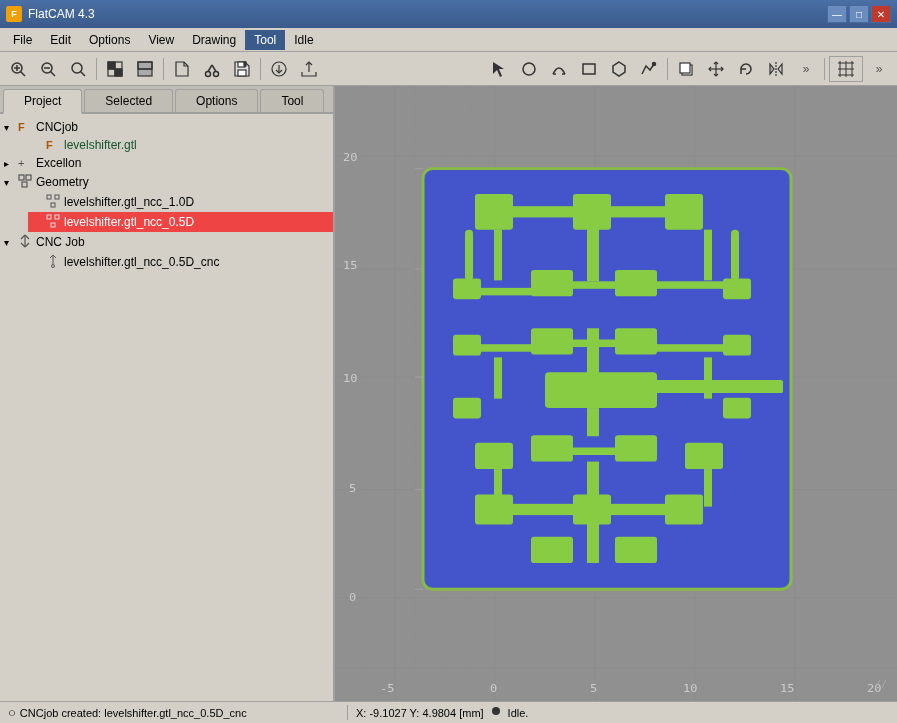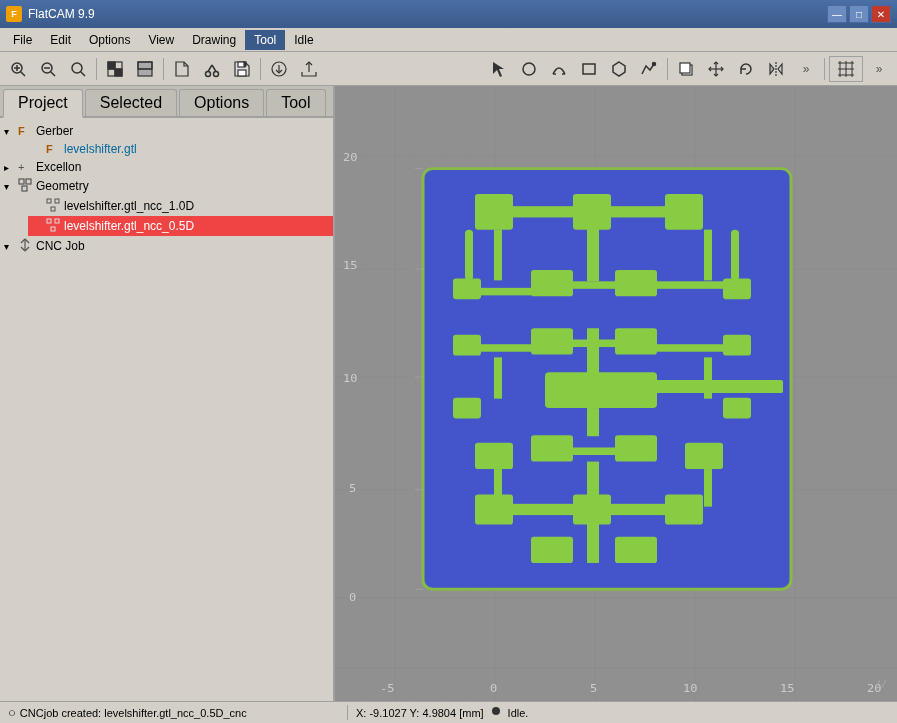--- a/index.html
+++ b/index.html
@@ -132,26 +132,26 @@
 
     
     #tabs {
       display: flex;
       background: #c0bdb5;
       border-bottom: 2px solid #a0a0a0;
       padding: 3px 3px 0 3px;
       gap: 2px;
     }
     .tab {
-      padding: 4px 14px;
+      padding: 4px 20px;
       background: #c0bdb5;
       border: 1px solid #a0a0a0;
       border-bottom: none;
       cursor: pointer;
-      font-size: 16px;
+      font-size: 12px;
       color: #000;
       border-radius: 3px 3px 0 0;
     }
     .tab.active {
       background: #d4d0c8;
       border-bottom: 2px solid #d4d0c8;
       margin-bottom: -2px;
       font-weight: normal;
     }
 
@@ -265,21 +265,21 @@
       cursor: pointer;
       font-size: 11px;
     }
   </style>
 </head>
 <body>
 
 <div id="title-bar">
   <div id="title-bar-left">
     <div id="title-bar-icon">F</div>
-    <span>FlatCAM 9.9</span>
+    <span>FlatCAM 4.3</span>
   </div>
   <div id="title-bar-controls">
     <div class="title-btn">—</div>
     <div class="title-btn">□</div>
     <div class="title-btn close">✕</div>
   </div>
 </div>
 
 <div id="menu-bar">
   <div class="menu-item">File</div>
@@ -464,27 +464,27 @@
       <div class="tab">Options</div>
       <div class="tab">Tool</div>
     </div>
 
     <div id="tree">
 
       <div class="tree-group">
         <div class="tree-node">
           <span class="arrow">▾</span>
           <span class="node-icon" style="color:#aa5500;font-weight:bold;">F</span>
-          <span>Gerber</span>
+          <span>CNCjob</span>
         </div>
         <div class="tree-child">
           <div class="tree-node">
             <span class="arrow"></span>
             <span class="node-icon" style="color:#aa5500;font-weight:bold;">F</span>
-            <span style="color:#0369a1;">levelshifter.gtl</span>
+            <span style="color:#14532d;">levelshifter.gtl</span>
           </div>
         </div>
       </div>
 
       <div class="tree-group">
         <div class="tree-node">
           <span class="arrow">▸</span>
           <span class="node-icon" style="color:#555;">+</span>
           <span>Excellon</span>
         </div>
@@ -536,20 +536,32 @@
               <line x1="7" y1="1" x2="7" y2="13"></line>
               <line x1="3" y1="5" x2="7" y2="1"></line>
               <line x1="11" y1="5" x2="7" y2="1"></line>
               <line x1="3" y1="9" x2="7" y2="13"></line>
               <line x1="11" y1="9" x2="7" y2="13"></line>
             </svg>
           </span>
           <span>CNC Job</span>
         </div>
         <div class="tree-child">
+          <div class="tree-node">
+            <span class="arrow"></span>
+            <span class="node-icon">
+              <svg width="14" height="14" viewBox="0 0 14 14" fill="none" stroke="#555" stroke-width="1">
+                <line x1="7" y1="1" x2="7" y2="10"></line>
+                <line x1="4" y1="4" x2="7" y2="1"></line>
+                <line x1="10" y1="4" x2="7" y2="1"></line>
+                <circle cx="7" cy="12" r="1.5"></circle>
+              </svg>
+            </span>
+            <span>levelshifter.gtl_ncc_0.5D_cnc</span>
+          </div>
         </div>
       </div>
     </div>
   </div>
 
   <div id="canvas-area">
     <svg class="grid-svg" viewBox="0 0 562 655" preserveAspectRatio="none">
 
       <rect width="562" height="655" fill="#909090"></rect>
 

